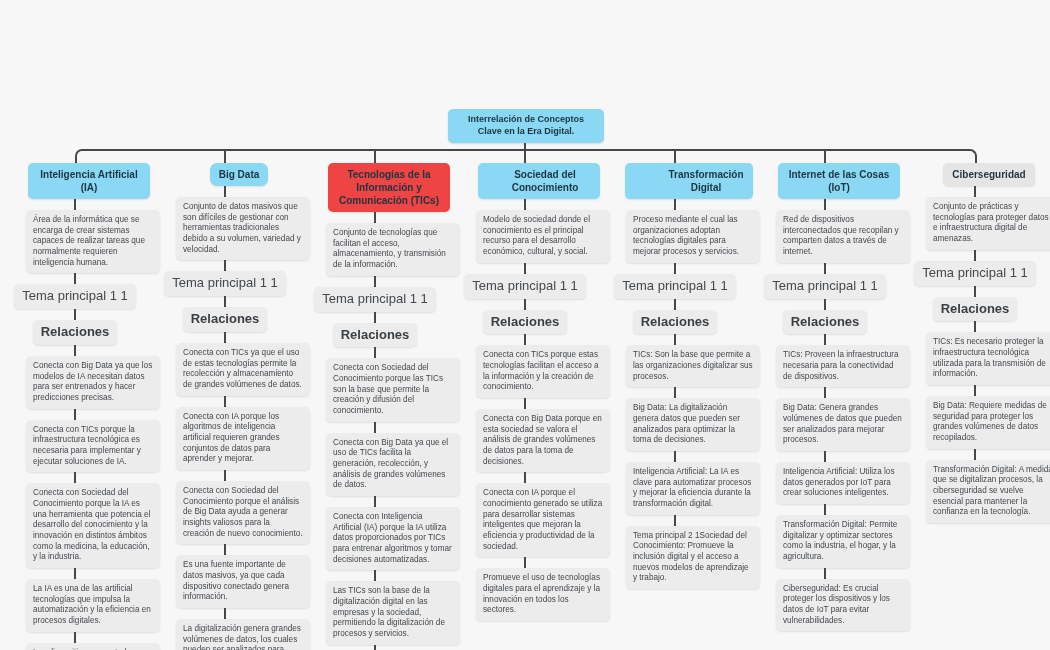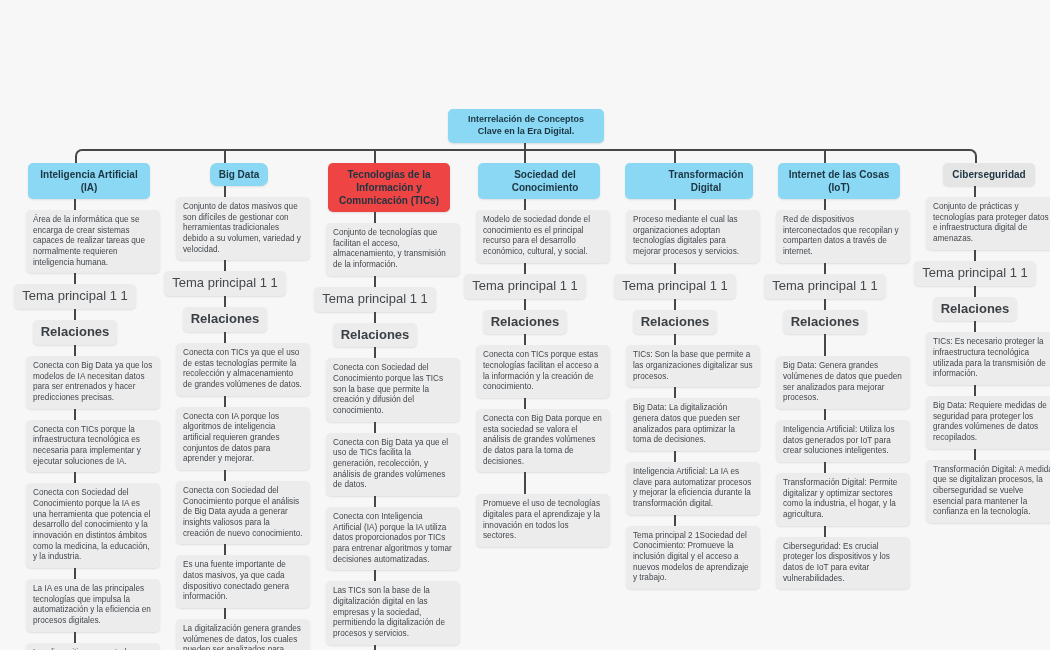--- a/index.html
+++ b/index.html
@@ -76,21 +76,21 @@
         <div class="node pill-node">Tema principal 1 1</div>
         <div class="connector"></div>
         <div class="node pill-node pill-bold">Relaciones</div>
         <div class="connector"></div>
         <div class="node text-node">Conecta con Big Data ya que los modelos de IA necesitan datos para ser entrenados y hacer predicciones precisas.</div>
         <div class="connector"></div>
         <div class="node text-node">Conecta con TICs porque la infraestructura tecnológica es necesaria para implementar y ejecutar soluciones de IA.</div>
         <div class="connector"></div>
         <div class="node text-node">Conecta con Sociedad del Conocimiento porque la IA es una herramienta que potencia el desarrollo del conocimiento y la innovación en distintos ámbitos como la medicina, la educación, y la industria.</div>
         <div class="connector"></div>
-        <div class="node text-node">La IA es una de las principales tecnologías que impulsa la automatización y la eficiencia en procesos digitales.</div>
+        <div class="node text-node">La IA es una de las artificial tecnologías que impulsa la automatización y la eficiencia en procesos digitales.</div>
         <div class="connector"></div>
         <div class="node text-node">Los dispositivos conectados generan datos que la IA puede analizar para tomar decisiones inteligentes.</div>
       </div>
       <div class="branch-column">
         <div class="node topic-node" style="background: rgb(138, 216, 243); border-radius: 7px;">Big Data</div>
         <div class="connector"></div>
         <div class="node text-node">Conjunto de datos masivos que son difíciles de gestionar con herramientas tradicionales debido a su volumen, variedad y velocidad.</div>
         <div class="connector"></div>
         <div class="node pill-node">Tema principal 1 1</div>
         <div class="connector"></div>
@@ -131,20 +131,21 @@
         <div class="node text-node">Modelo de sociedad donde el conocimiento es el principal recurso para el desarrollo económico, cultural, y social.</div>
         <div class="connector"></div>
         <div class="node pill-node">Tema principal 1 1</div>
         <div class="connector"></div>
         <div class="node pill-node pill-bold">Relaciones</div>
         <div class="connector"></div>
         <div class="node text-node">Conecta con TICs porque estas tecnologías facilitan el acceso a la información y la creación de conocimiento.</div>
         <div class="connector"></div>
         <div class="node text-node">Conecta con Big Data porque en esta sociedad se valora el análisis de grandes volúmenes de datos para la toma de decisiones.</div>
         <div class="connector"></div>
+        <div class="node text-node">Conecta con IA porque el conocimiento generado se utiliza para desarrollar sistemas inteligentes que mejoran la eficiencia y productividad de la sociedad.</div>
         <div class="connector"></div>
         <div class="node text-node">Promueve el uso de tecnologías digitales para el aprendizaje y la innovación en todos los sectores.</div>
       </div>
       <div class="branch-column">
         <div class="node topic-node" style="background: rgb(138, 216, 243); padding-left: 43px;">Transformación Digital</div>
         <div class="connector"></div>
         <div class="node text-node">Proceso mediante el cual las organizaciones adoptan tecnologías digitales para mejorar procesos y servicios.</div>
         <div class="connector"></div>
         <div class="node pill-node">Tema principal 1 1</div>
         <div class="connector"></div>
@@ -160,20 +161,21 @@
       </div>
       <div class="branch-column">
         <div class="node topic-node" style="background: rgb(138, 216, 243);">Internet de las Cosas (IoT)</div>
         <div class="connector"></div>
         <div class="node text-node">Red de dispositivos interconectados que recopilan y comparten datos a través de internet.</div>
         <div class="connector"></div>
         <div class="node pill-node">Tema principal 1 1</div>
         <div class="connector"></div>
         <div class="node pill-node pill-bold">Relaciones</div>
         <div class="connector"></div>
+        <div class="node text-node">TICs: Proveen la infraestructura necesaria para la conectividad de dispositivos.</div>
         <div class="connector"></div>
         <div class="node text-node">Big Data: Genera grandes volúmenes de datos que pueden ser analizados para mejorar procesos.</div>
         <div class="connector"></div>
         <div class="node text-node">Inteligencia Artificial: Utiliza los datos generados por IoT para crear soluciones inteligentes.</div>
         <div class="connector"></div>
         <div class="node text-node">Transformación Digital: Permite digitalizar y optimizar sectores como la industria, el hogar, y la agricultura.</div>
         <div class="connector"></div>
         <div class="node text-node">Ciberseguridad: Es crucial proteger los dispositivos y los datos de IoT para evitar vulnerabilidades.</div>
       </div>
       <div class="branch-column">

